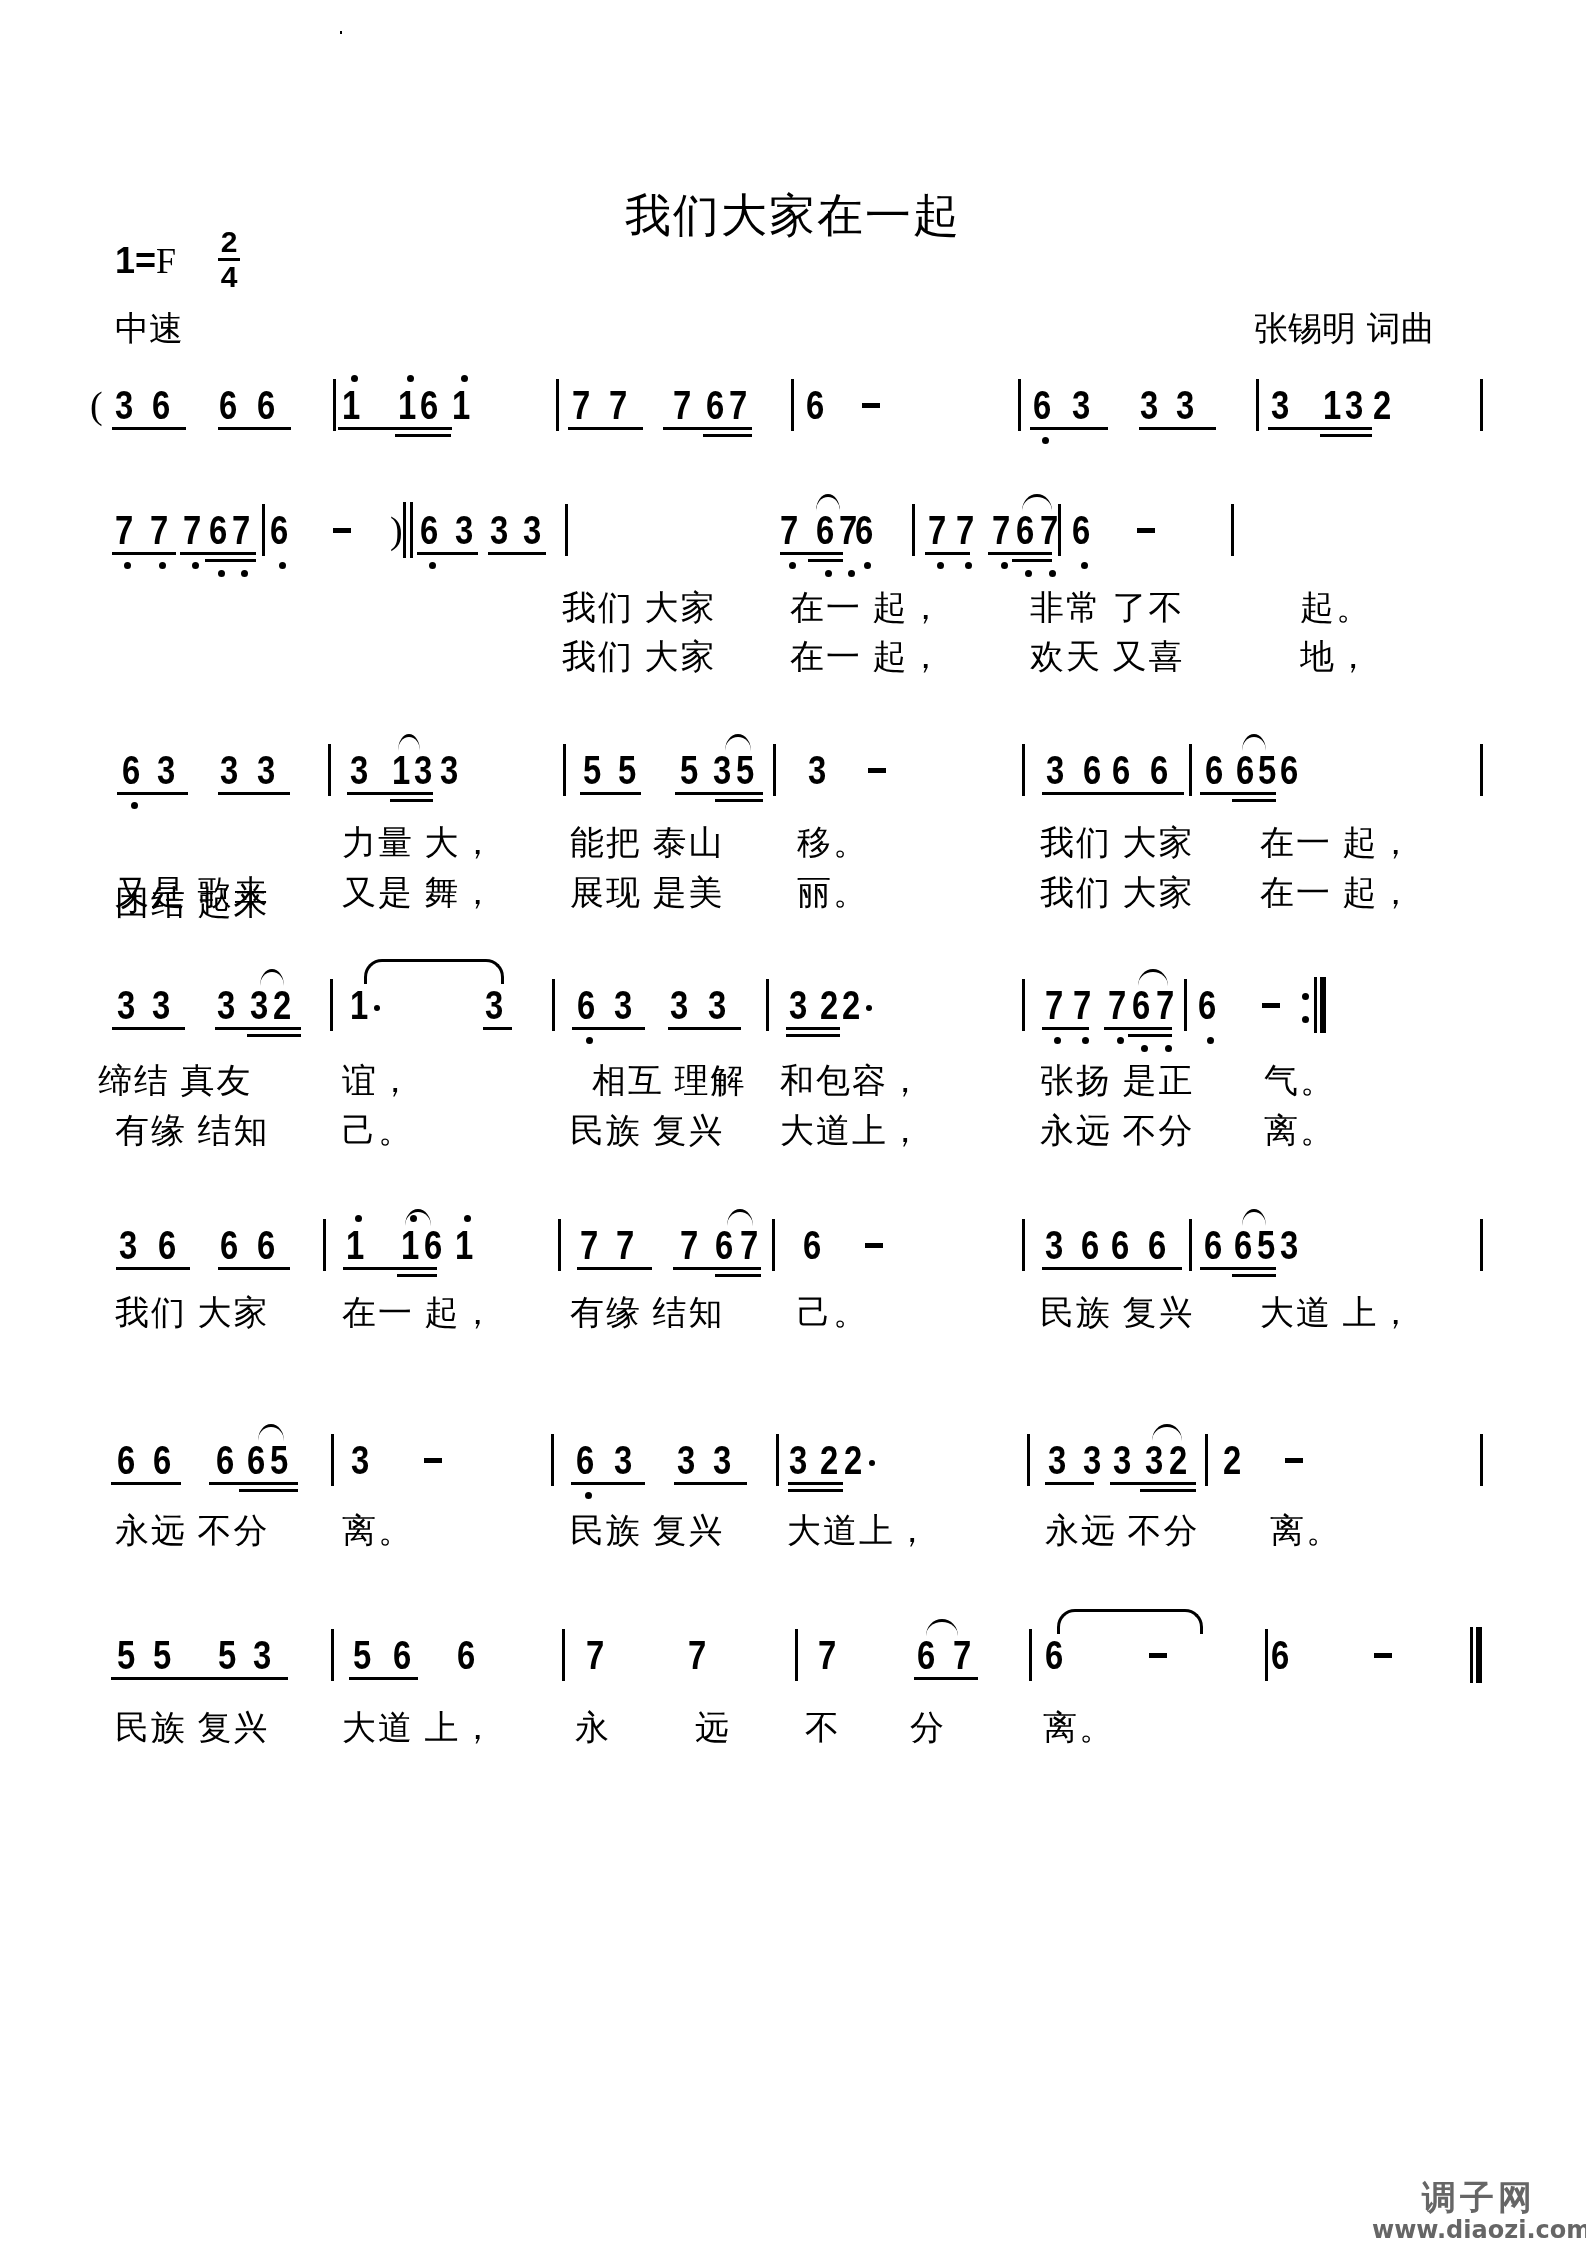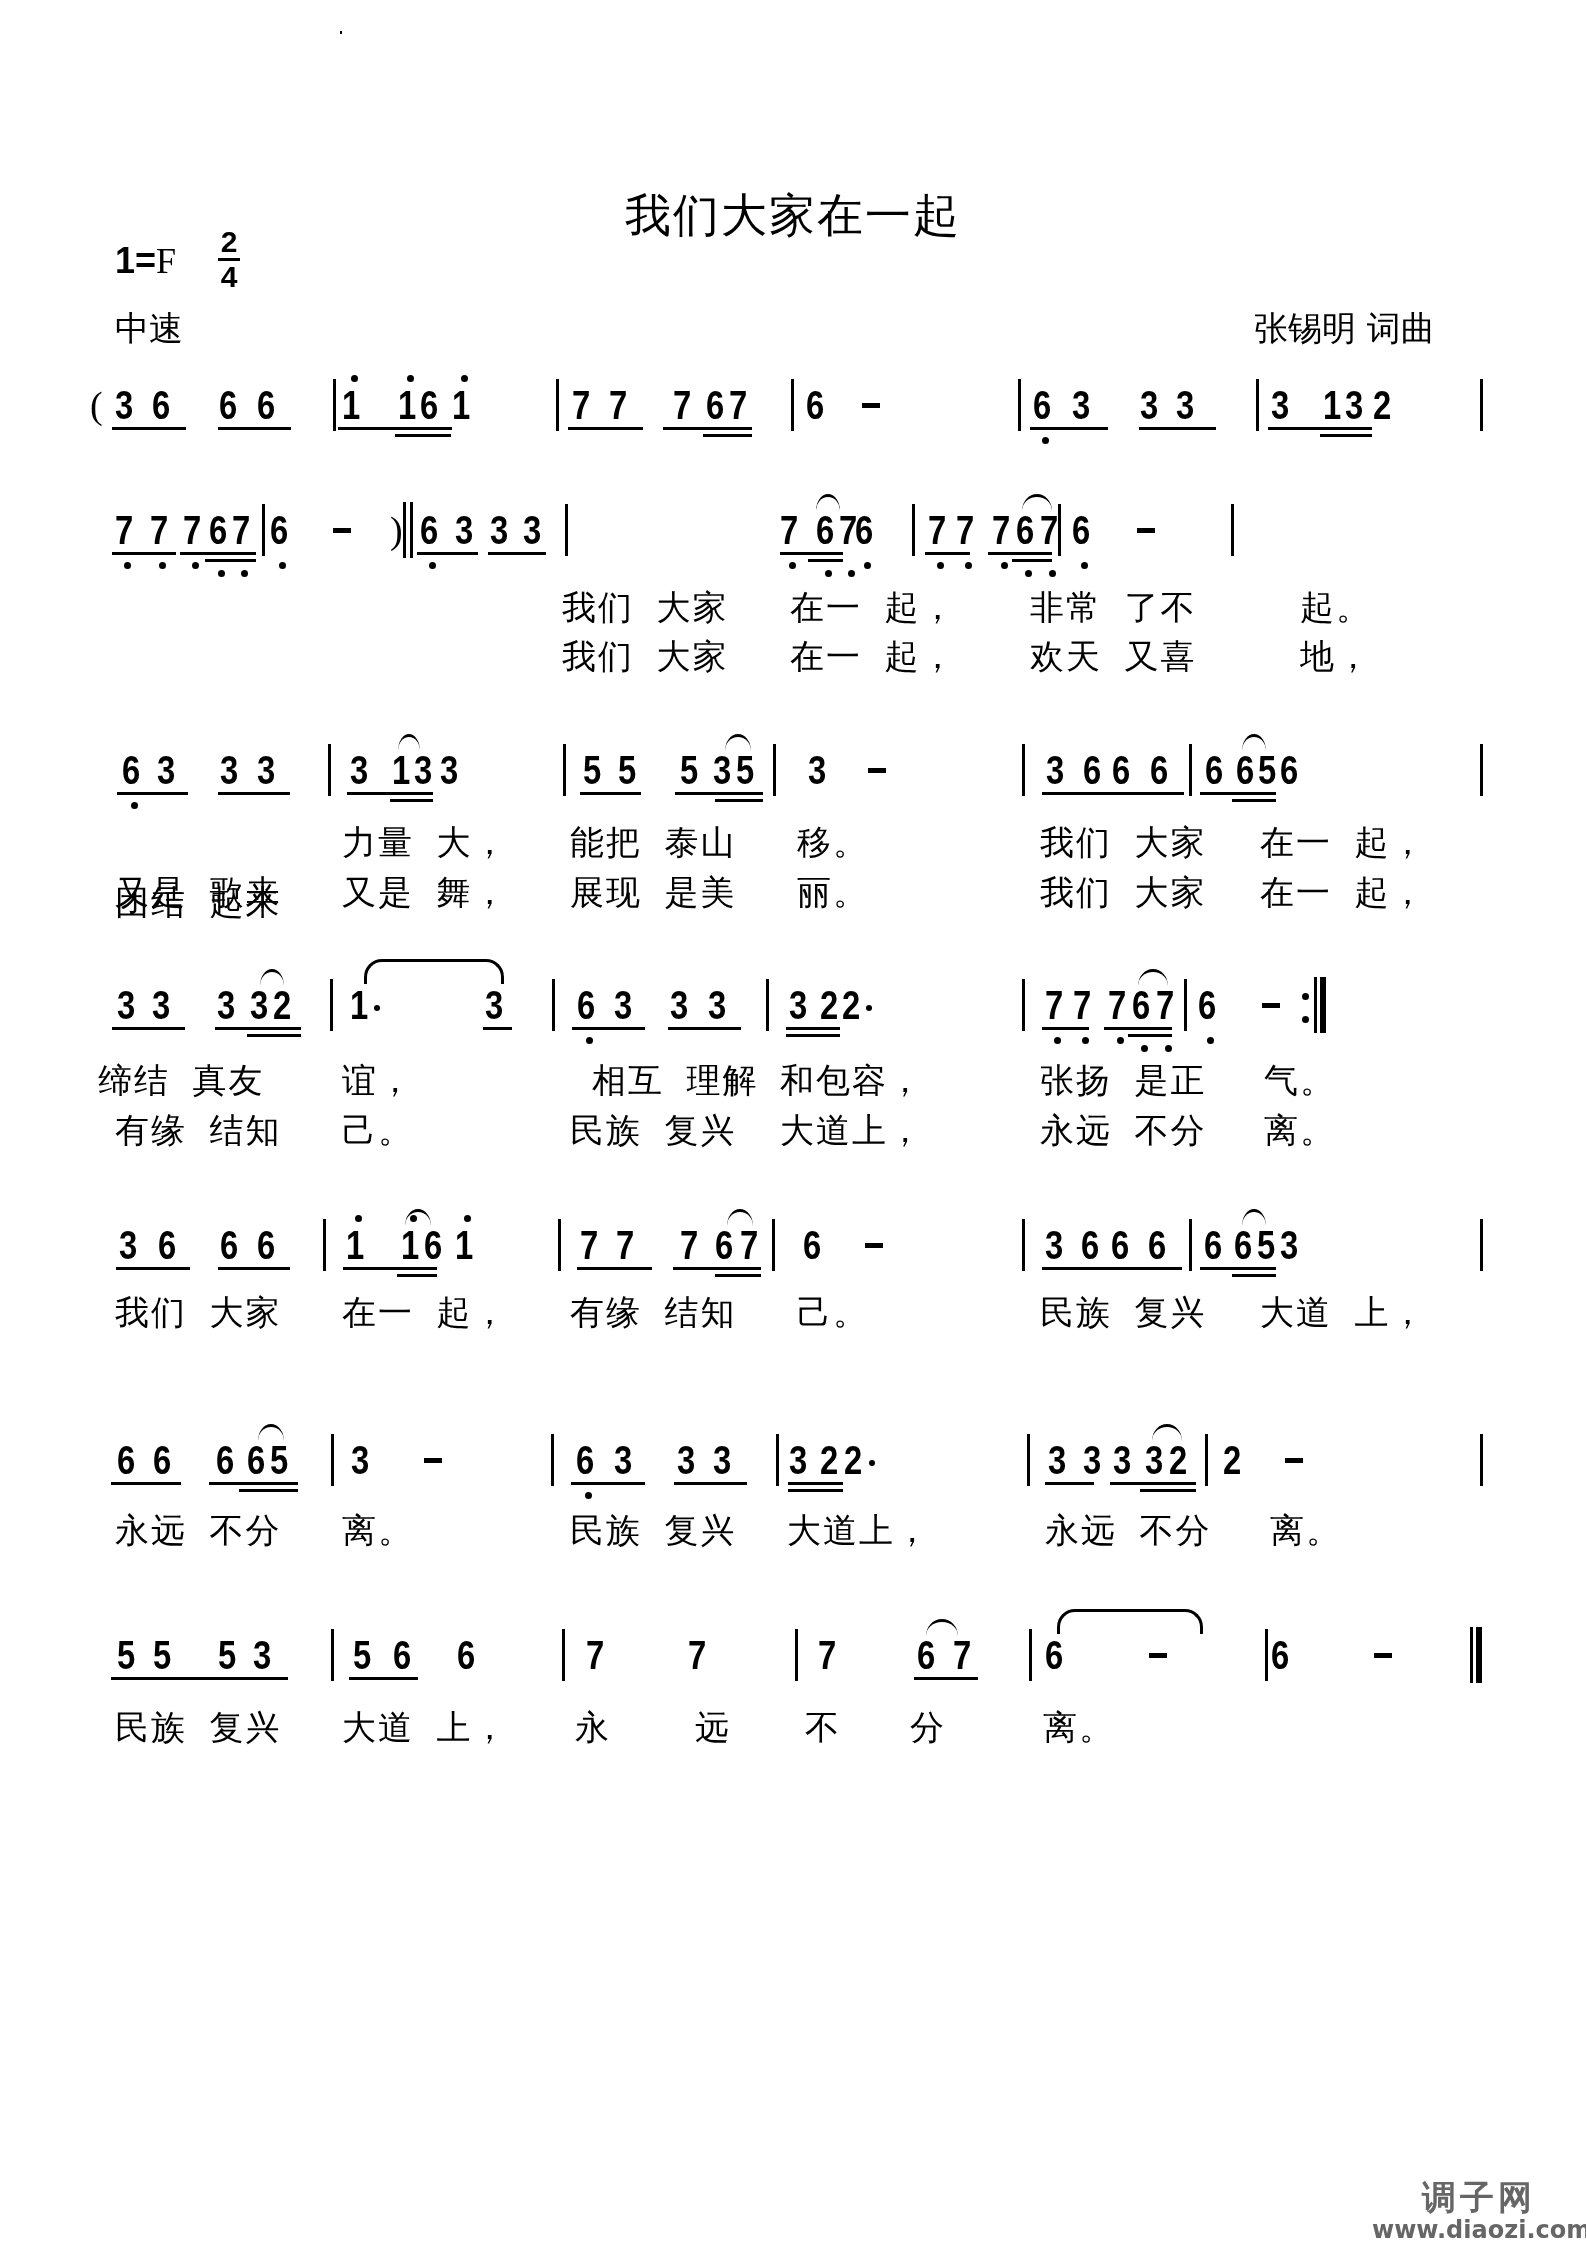--- a/index.html
+++ b/index.html
@@ -18,21 +18,21 @@
   .barline{position:absolute;width:3px;background:#000;height:52px;}
   .dbar{position:absolute;width:12px;height:56px;border-left:3px solid #000;border-right:6px solid #000;box-sizing:border-box;}
   .dbar-thin{position:absolute;width:10px;height:56px;border-left:3px solid #000;border-right:3px solid #000;box-sizing:border-box;}
   .repeat-dots{position:absolute;width:7px;height:30px;}
   .repeat-dots::before,.repeat-dots::after{content:"";position:absolute;left:0;width:7px;height:7px;border-radius:50%;background:#000;}
   .repeat-dots::before{top:0;} .repeat-dots::after{bottom:0;}
   .slur{position:absolute;border-top:3px solid #000;border-radius:50% 50% 0 0 / 100% 100% 0 0;height:14px;}
   .tie{position:absolute;border:3px solid #000;border-bottom:none;border-radius:18px 18px 0 0;height:22px;}
   .dash{position:absolute;height:5px;width:18px;background:#000;}
   .paren{position:absolute;font-size:38px;font-family:"Liberation Serif",serif;}
-  .lyric{position:absolute;font-size:34px;font-family:Liberation Mono, monospace;white-space:pre;letter-spacing:2px;}
+  .lyric{position:absolute;font-size:34px;font-family:Liberation Serif, serif;white-space:pre;letter-spacing:2px;}
   .aug{position:absolute;width:6px;height:6px;border-radius:50%;background:#000;}
   .wm1{position:absolute;left:1422px;top:2175px;font-size:34px;font-weight:bold;color:#666;letter-spacing:4px;font-family:"DejaVu Sans",sans-serif;}
   .wm2{position:absolute;left:1372px;top:2216px;font-size:24px;font-weight:bold;color:#666;font-family:"DejaVu Sans",sans-serif;}
   .speck{position:absolute;left:340px;top:31px;width:2px;height:3px;background:#000;}
 </style>
 </head>
 <body>
 
 <div class="speck"></div>
 

